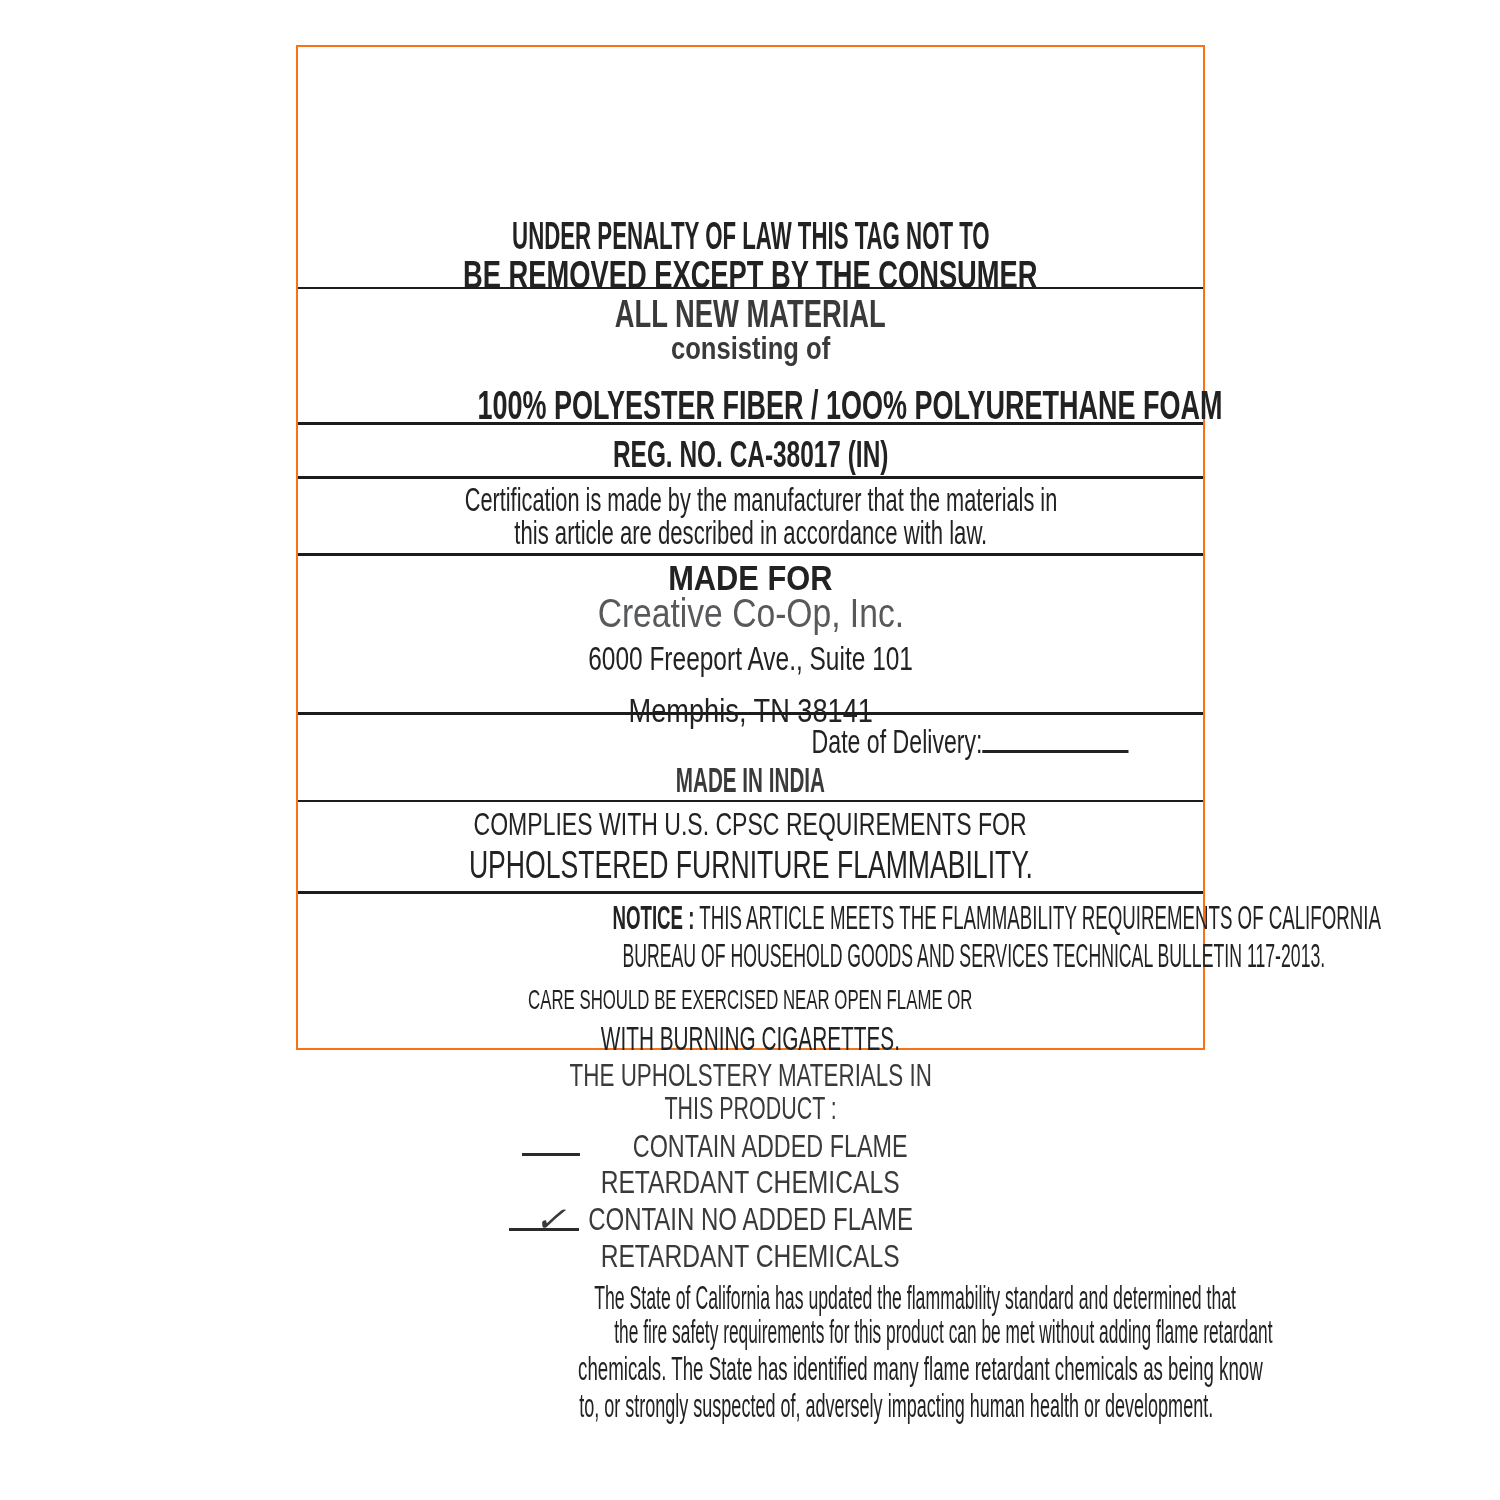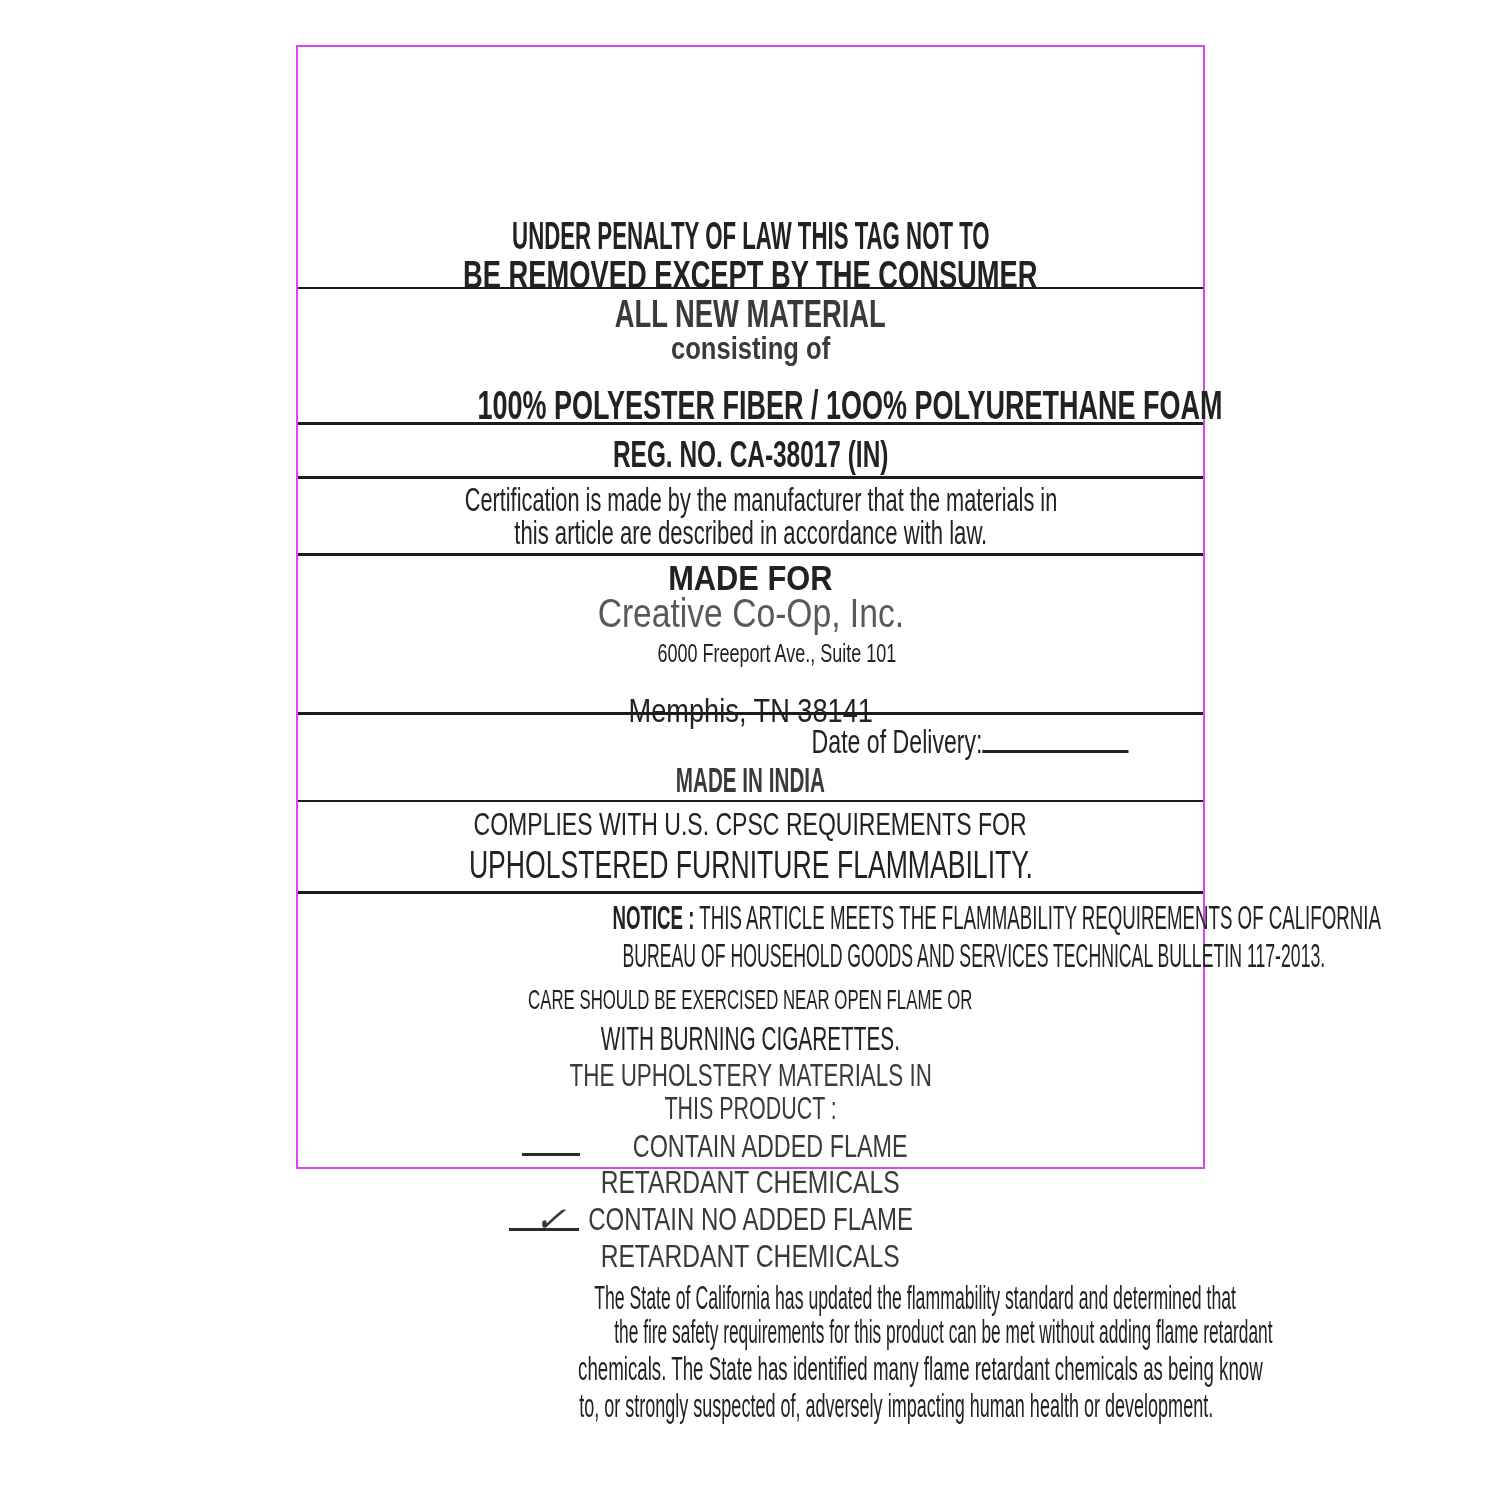--- a/index.html
+++ b/index.html
@@ -13,23 +13,23 @@
     height: 1500px;
     background: #ffffff;
     overflow: hidden;
     font-family: "Liberation Sans", sans-serif;
   }
   .label {
     position: absolute;
     left: 296px;
     top: 45px;
     width: 909px;
-    height: 1124px;
+    height: 1005px;
     box-sizing: border-box;
-    border: 2px solid #d946ef;
+    border: 2px solid #f97316;
     background: #ffffff;
   }
   .divider {
     position: absolute;
     left: 0;
     width: 100%;
     height: 3px;
     background: #1c1c1c;
   }
   .divider.thin { height: 2px; }
@@ -116,21 +116,21 @@
     </div>
     <div class="divider" style="top:506px;"></div>
 
     <div>
       <div class="line b" style="top:512px; font-size:35px;">
         <span class="sq" style="transform:scaleX(0.88);">MADE FOR</span>
       </div>
       <div class="line gray" style="top:544px; font-size:41px;">
         <span class="sq" style="transform:scaleX(0.82);">Creative Co-Op, Inc.</span>
       </div>
-      <div class="line" style="top:593px; font-size:25px;padding-left:26px;">
+      <div class="line" style="top:593px; font-size:34px;">
         <span class="sq" style="transform:scaleX(0.72);">6000 Freeport Ave., Suite 101</span>
       </div>
       <div class="line" style="top:629px; font-size:34px;margin-top:16px;">
         <span class="sq" style="transform:scaleX(0.80);">Memphis, TN 38141</span>
       </div>
     </div>
     <div class="divider" style="top:665px;"></div>
 
     <div>
       <div class="line" style="top:676px; font-size:34px;text-align:right;">

